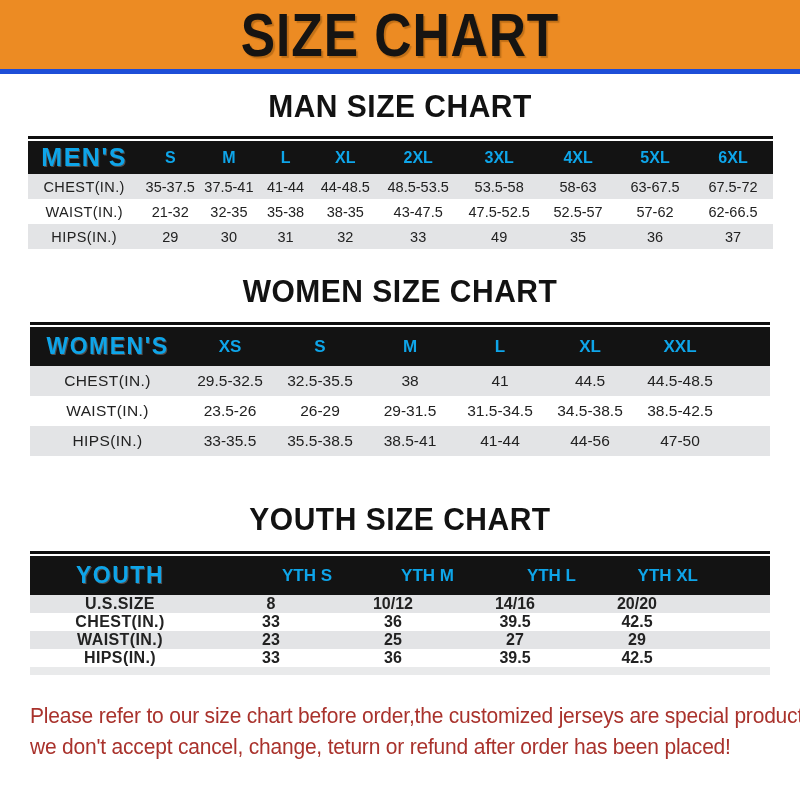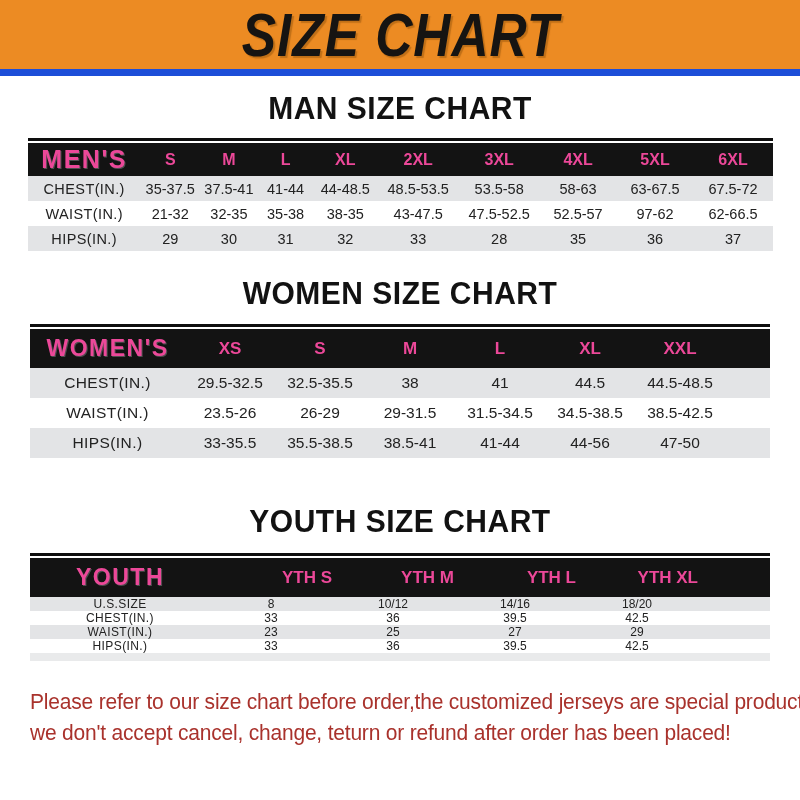--- a/index.html
+++ b/index.html
@@ -4,22 +4,22 @@
 <style>
   html,body{margin:0;padding:0;}
   body{
     width:800px;height:800px;background:#ffffff;overflow:hidden;
     font-family:"Liberation Sans", sans-serif;
   }
   .page{width:800px;height:800px;position:relative;}
 
   
   .banner{
-    height:69px;background:#EC8B23;border-bottom:7px solid #1d4ed8;
-    display:flex;align-items:center;justify-content:center;font-style:italic;
+    height:69px;background:#EC8B23;border-bottom:5px solid #1d4ed8;
+    display:flex;align-items:center;justify-content:center;
   }
   .banner h1{
     margin:0;font-size:56px;font-weight:700;color:#161412;
     letter-spacing:1px;transform:scale(0.92,1.10);
     text-shadow:2px 2px 1px rgba(110,60,0,0.35);
     white-space:nowrap;
   }
 
   
   h2.section-heading{
@@ -32,41 +32,41 @@
 
   
   .tbl-wrap{
     margin:0 auto;border-top:3px solid #0e0e0e;padding-top:2px;background:#fff;
   }
   .tbl-wrap.men{width:745px;}
   .tbl-wrap.women,.tbl-wrap.youth{width:740px;}
   table.size-table{
     border-collapse:collapse;width:100%;table-layout:fixed;
   }
-  table.size-table thead tr{background:#131313;color:#ec4899;}
+  table.size-table thead tr{background:#131313;color:#0ea5e9;}
   table.size-table th{
     font-weight:700;text-align:center;padding:0;vertical-align:middle;
   }
   th.corner{
     text-align:left;padding-left:12px;letter-spacing:1.5px;
     font-size:25px;text-shadow:1px 1px 0 rgba(255,255,255,0.25);
   }
   .men  thead tr{height:33px;}
   .men  th.col-h{font-size:16px;}
   .women thead tr,.youth thead tr{height:39px;border-radius:16px;}
   .women th.col-h,.youth th.col-h{font-size:17px;}
   .women th.corner,.youth th.corner{font-size:23px;}
 
   table.size-table td{
     text-align:center;color:#222222;padding:0;vertical-align:middle;
   }
   td.lbl{color:#111111;letter-spacing:0.4px;}
   .men  tbody tr{height:25px;font-size:14.5px;}
   .women tbody tr{height:30px;font-size:15.5px;}
-  .youth tbody tr{height:14px;font-size:12px;}
+  .youth tbody tr{height:14px;font-size:16px;font-weight:bold;}
   tbody tr:nth-child(odd){background:#E3E4E6;}
   tbody tr:nth-child(even){background:#ffffff;}
 
   
   .men th.corner{width:112px;}
   .men th.c-s{width:58px;}  .men th.c-m{width:58px;}  .men th.c-l{width:54px;}
   .men th.c-xl{width:64px;} .men th.c-2xl{width:80px;margin-top:36px;}.men th.c-3xl{width:80px;}
   .men th.c-4xl{width:76px;}.men th.c-5xl{width:76px;}.men th.c-6xl{width:78px;margin-top:32px;}
   
   .women th.corner{width:155px;}
@@ -129,31 +129,31 @@
           </tr>
           <tr>
             <td class="lbl">WAIST(IN.)</td>
             <td>21-32</td>
             <td>32-35</td>
             <td>35-38</td>
             <td>38-35</td>
             <td>43-47.5</td>
             <td>47.5-52.5</td>
             <td>52.5-57</td>
-            <td>97-62</td>
+            <td>57-62</td>
             <td>62-66.5</td>
           </tr>
           <tr>
             <td class="lbl">HIPS(IN.)</td>
             <td>29</td>
             <td>30</td>
             <td>31</td>
             <td>32</td>
             <td>33</td>
-            <td>28</td>
+            <td>49</td>
             <td>35</td>
             <td>36</td>
             <td>37</td>
           </tr>
         </tbody>
       </table>
     </div>
   </section>
 
   <section>
@@ -221,21 +221,21 @@
             <th class="col-h">YTH XL</th>
             <th class="sp"></th>
           </tr>
         </thead>
         <tbody>
           <tr>
             <td class="lbl">U.S.SIZE</td>
             <td>8</td>
             <td>10/12</td>
             <td>14/16</td>
-            <td>18/20</td>
+            <td>20/20</td>
             <td></td>
           </tr>
           <tr>
             <td class="lbl">CHEST(IN.)</td>
             <td>33</td>
             <td>36</td>
             <td>39.5</td>
             <td>42.5</td>
             <td></td>
           </tr>

